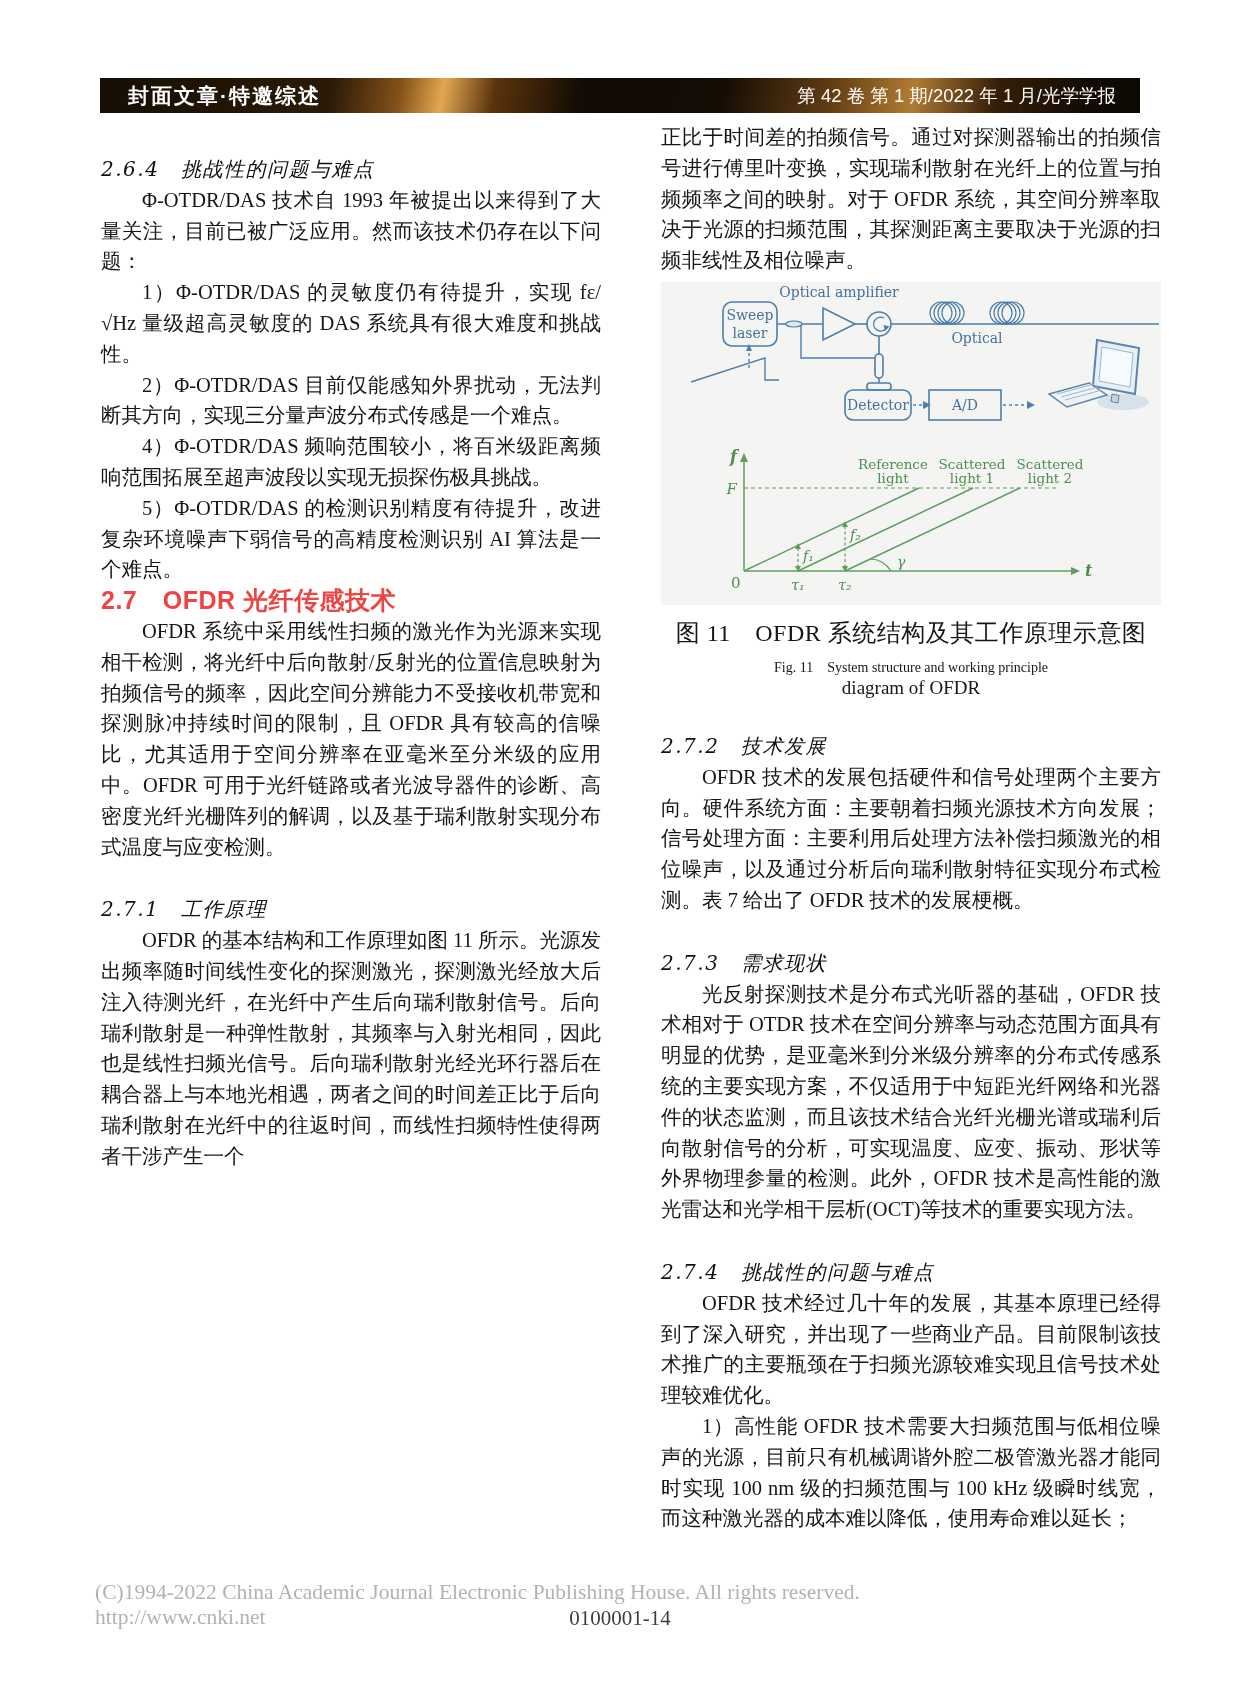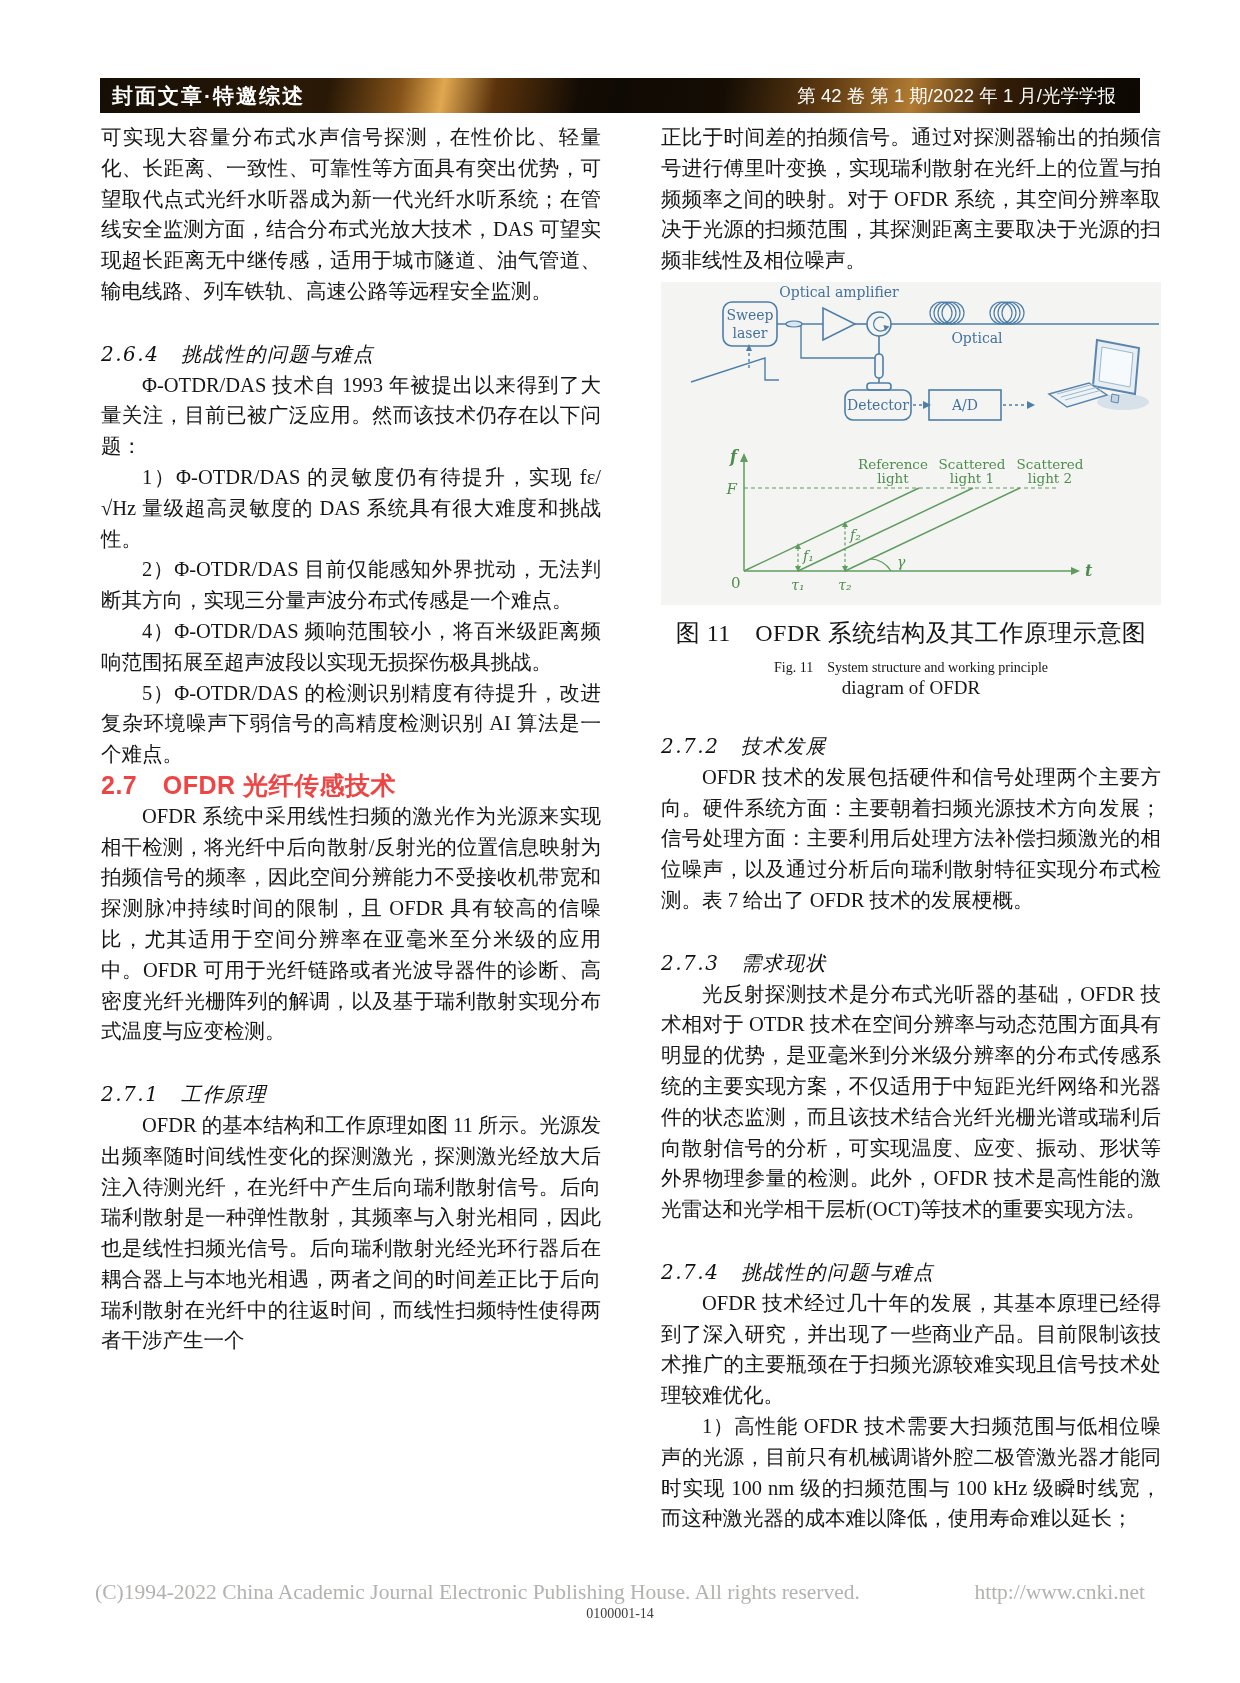--- a/index.html
+++ b/index.html
@@ -6,21 +6,21 @@
   .page{position:relative;width:1240px;height:1683px;background:#ffffff;overflow:hidden;
         font-family:"Liberation Serif","DejaVu Serif",serif;color:#161616;}
   
   .banner{position:absolute;left:100px;top:78px;width:1040px;height:35px;
     display:flex;align-items:center;justify-content:space-between;
     background:
       linear-gradient(100deg, rgba(0,0,0,0) 22%, rgba(151,94,29,0.85) 29%, rgba(236,176,84,0.95) 33%, rgba(97,54,12,0.9) 38%, rgba(0,0,0,0) 46%),
       linear-gradient(100deg, rgba(0,0,0,0) 60%, rgba(120,74,22,0.75) 70%, rgba(214,150,62,0.8) 78%, rgba(58,32,8,0.85) 86%, rgba(0,0,0,0) 95%),
       linear-gradient(100deg, #150e05 0%, #2a1906 20%, #100a04 50%, #1e1305 75%, #0d0802 100%);
     }
-  .banner-left{color:#ffffff;font-weight:bold;font-size:21px;letter-spacing:2px;padding-left:12px;
+  .banner-left{color:#ffffff;font-weight:bold;font-size:21px;letter-spacing:2px;padding-left:28px;
     font-family:"Liberation Sans","DejaVu Sans",sans-serif;}
   .banner-right{color:#ffffff;font-size:18.5px;padding-right:24px;
     font-family:"Liberation Sans","DejaVu Sans",sans-serif;}
   
   .col{position:absolute;top:122px;width:500px;}
   .col-left{left:101px;}
   .col-right{left:661px;}
   p{margin:0;padding:0;}
   .body{font-size:20.5px;line-height:30.8px;text-align:justify;color:#161616;}
   .indent{text-indent:2em;}
@@ -30,36 +30,35 @@
       font-family:Liberation Sans, sans-serif;letter-spacing:0.5px;}
   
   .figure{width:500px;margin:6px 0 2px 0;background:#f4f5f3;}
   .fig-caption-zh{font-size:24px;text-align:center;margin-top:12px;color:#161616;letter-spacing:0.5px;}
   .fig-caption-en{font-size:14px;text-align:center;margin-top:10px;color:#161616;}
   .fig-caption-en2{font-size:19px;text-align:center;margin-bottom:10px;color:#161616;}
   svg text{font-family:"DejaVu Serif","Liberation Serif",serif;}
   
   .footer-copy{position:absolute;left:95px;top:1580px;width:1050px;display:flex;
      justify-content:space-between;font-size:21.5px;color:#b3b2b0;
-     font-family:"Liberation Serif","DejaVu Serif",serif;}
+     font-family:"Liberation Serif","DejaVu Serif",serif;flex-direction:column;}
   .footer-page{position:absolute;left:0;top:1606px;width:1240px;text-align:center;
-     font-size:14px;color:#3d3d3d;}
+     font-size:21px;color:#3d3d3d;}
 </style>
 </head>
 <body>
 
 <div class="page">
 
   <div class="banner">
     <span class="banner-left">封面文章·特邀综述</span>
     <span class="banner-right">第 42 卷 第 1 期/2022 年 1 月/光学学报</span>
   </div>
 
   <div class="col col-left">
-    <p class="body">可实现大容量分布式水声信号探测，在性价比、轻量化、长距离、一致性、可靠性等方面具有突出优势，可望取代点式光纤水听器成为新一代光纤水听系统；在管线安全监测方面，结合分布式光放大技术，DAS 可望实现超长距离无中继传感，适用于城市隧道、油气管道、输电线路、列车铁轨、高速公路等远程安全监测。</p>
     <p class="h3">2.6.4　挑战性的问题与难点</p>
     <p class="body indent">Φ-OTDR/DAS 技术自 1993 年被提出以来得到了大量关注，目前已被广泛应用。然而该技术仍存在以下问题：</p>
     <p class="body indent">1）Φ-OTDR/DAS 的灵敏度仍有待提升，实现 fε/√Hz 量级超高灵敏度的 DAS 系统具有很大难度和挑战性。</p>
     <p class="body indent">2）Φ-OTDR/DAS 目前仅能感知外界扰动，无法判断其方向，实现三分量声波分布式传感是一个难点。</p>
     <p class="body indent">4）Φ-OTDR/DAS 频响范围较小，将百米级距离频响范围拓展至超声波段以实现无损探伤极具挑战。</p>
     <p class="body indent">5）Φ-OTDR/DAS 的检测识别精度有待提升，改进复杂环境噪声下弱信号的高精度检测识别 AI 算法是一个难点。</p>
     <p class="h2">2.7　OFDR 光纤传感技术</p>
     <p class="body indent">OFDR 系统中采用线性扫频的激光作为光源来实现相干检测，将光纤中后向散射/反射光的位置信息映射为拍频信号的频率，因此空间分辨能力不受接收机带宽和探测脉冲持续时间的限制，且 OFDR 具有较高的信噪比，尤其适用于空间分辨率在亚毫米至分米级的应用中。OFDR 可用于光纤链路或者光波导器件的诊断、高密度光纤光栅阵列的解调，以及基于瑞利散射实现分布式温度与应变检测。</p>
     <p class="h3">2.7.1　工作原理</p>
     <p class="body indent">OFDR 的基本结构和工作原理如图 11 所示。光源发出频率随时间线性变化的探测激光，探测激光经放大后注入待测光纤，在光纤中产生后向瑞利散射信号。后向瑞利散射是一种弹性散射，其频率与入射光相同，因此也是线性扫频光信号。后向瑞利散射光经光环行器后在耦合器上与本地光相遇，两者之间的时间差正比于后向瑞利散射在光纤中的往返时间，而线性扫频特性使得两者干涉产生一个</p>

